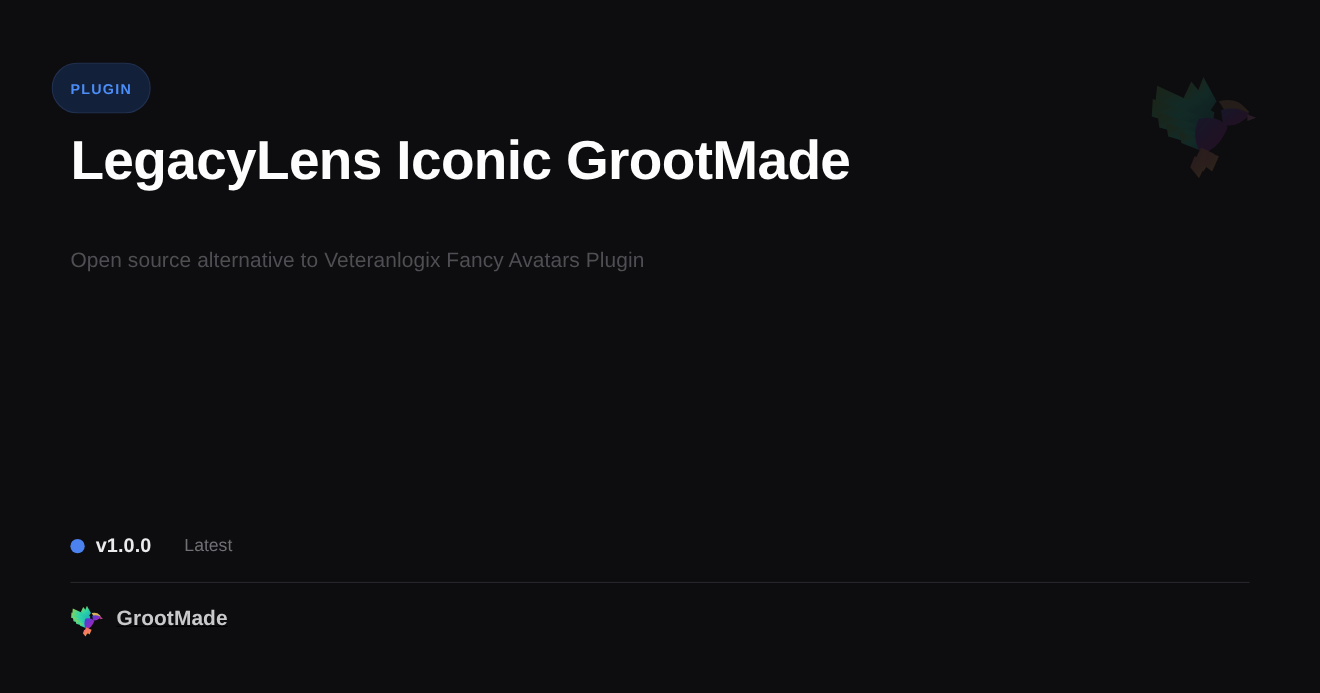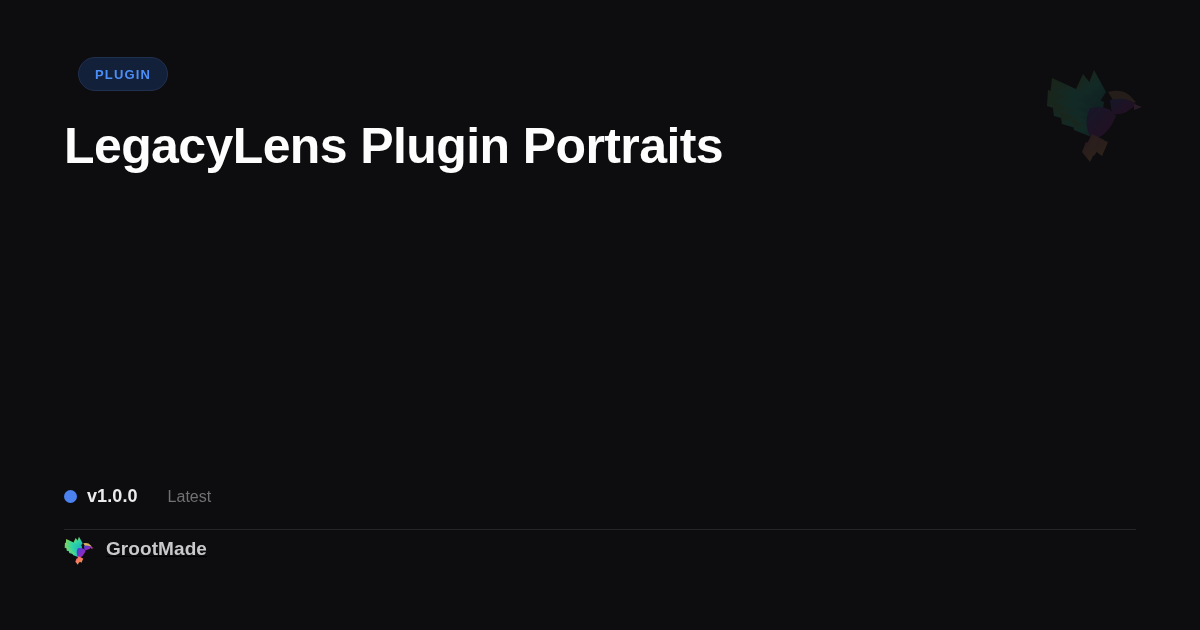--- a/index.html
+++ b/index.html
@@ -30,23 +30,23 @@
     right:58px;
     width:96px;
     height:105px;
     opacity:0.30;
     pointer-events:none;
   }
 
   
   .badge {
     position:absolute;
-    left:78px;
+    left:47px;
     top:57px;
-    height:34px;
+    height:46px;
     display:inline-flex;
     align-items:center;
     padding:0 16px;
     border-radius:999px;
     background:#13203a;
     border:1px solid #1e3companies;
     border:1px solid #20304f;
     color:#4c8ef7;
     font-size:13px;
     font-weight:bold;
@@ -125,21 +125,21 @@
     width:1072px;
     height:1px;
     background:#26262a;
   }
 
   
   .footer {
     position:absolute;
     left:64px;
     right:64px;
-    top:532px;
+    top:546px;
     height:34px;
     display:flex;
     align-items:center;
     justify-content:space-between;
     text-decoration:underline;
   }
   .footer-brand {
     display:flex;
     align-items:center;
     gap:12px;
@@ -200,22 +200,23 @@
       <path d="M44 50 Q62 46 70 58 Q62 78 46 82 Q36 66 44 50 Z" fill="url(#bodyGrad)"></path>
 
       <path d="M46 76 L58 82 L48 98 L40 88 Z" fill="url(#tailGrad)"></path>
       <path d="M40 84 L52 88 L44 104 L36 94 Z" fill="url(#tailGrad)"></path>
       <path d="M52 80 L62 84 L56 98 L48 92 Z" fill="url(#tailGrad)"></path>
     </svg>
   </div>
 
   <div class="badge">PLUGIN</div>
 
-  <h1 class="title">LegacyLens Plugin Portraits</h1>
-
+  <h1 class="title">LegacyLens Iconic GrootMade</h1>
+
+  <div class="subtitle">Open source alternative to Veteranlogix Fancy Avatars Plugin</div>
 
 
   <div class="version-row">
     <span class="version-dot"></span>
     <span class="version-number">v1.0.0</span>
     <span class="version-latest">Latest</span>
   </div>
 
   <div class="divider"></div>
 

